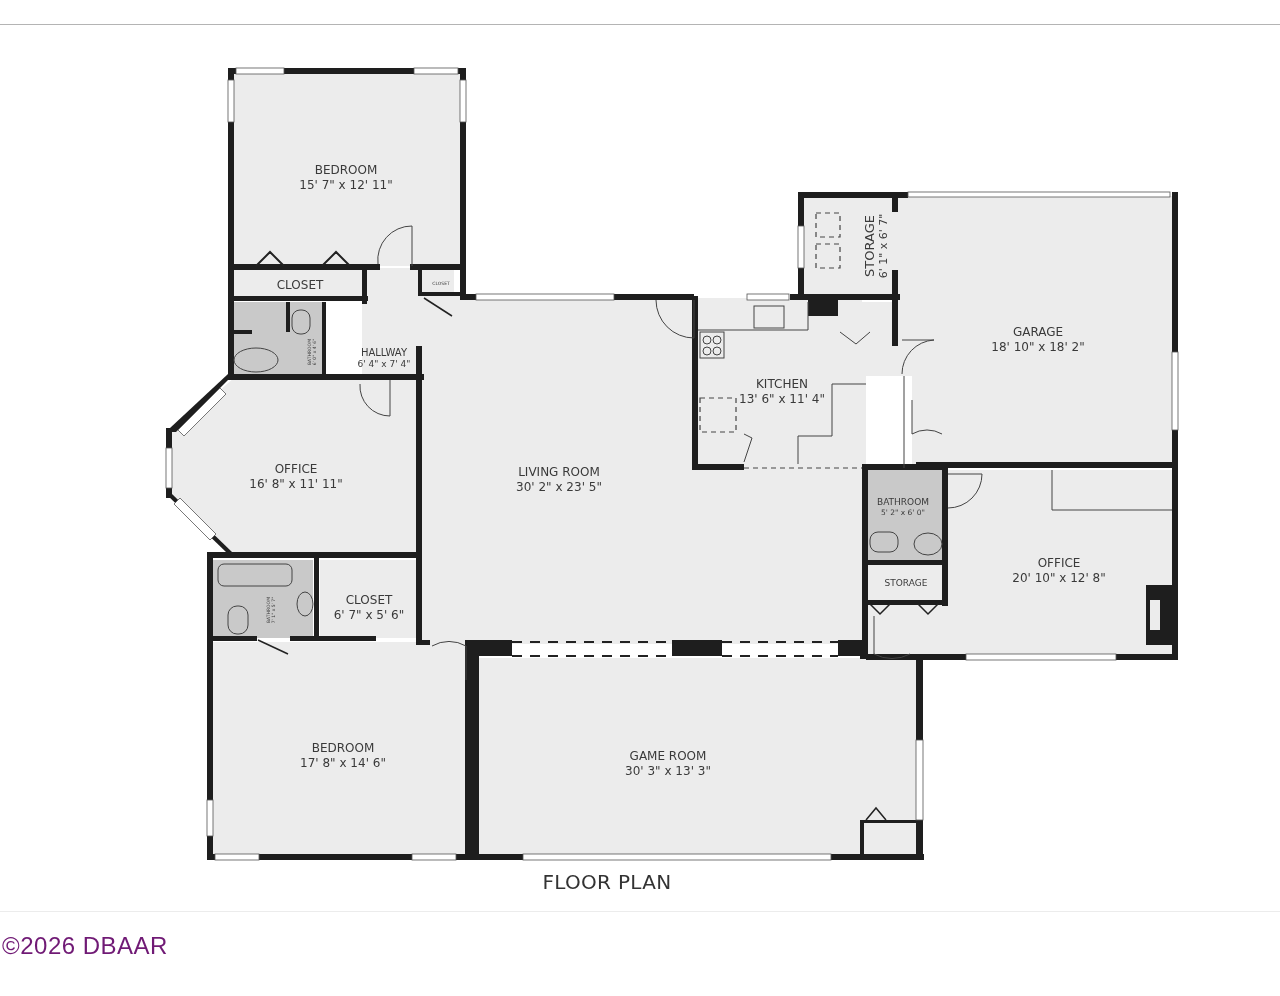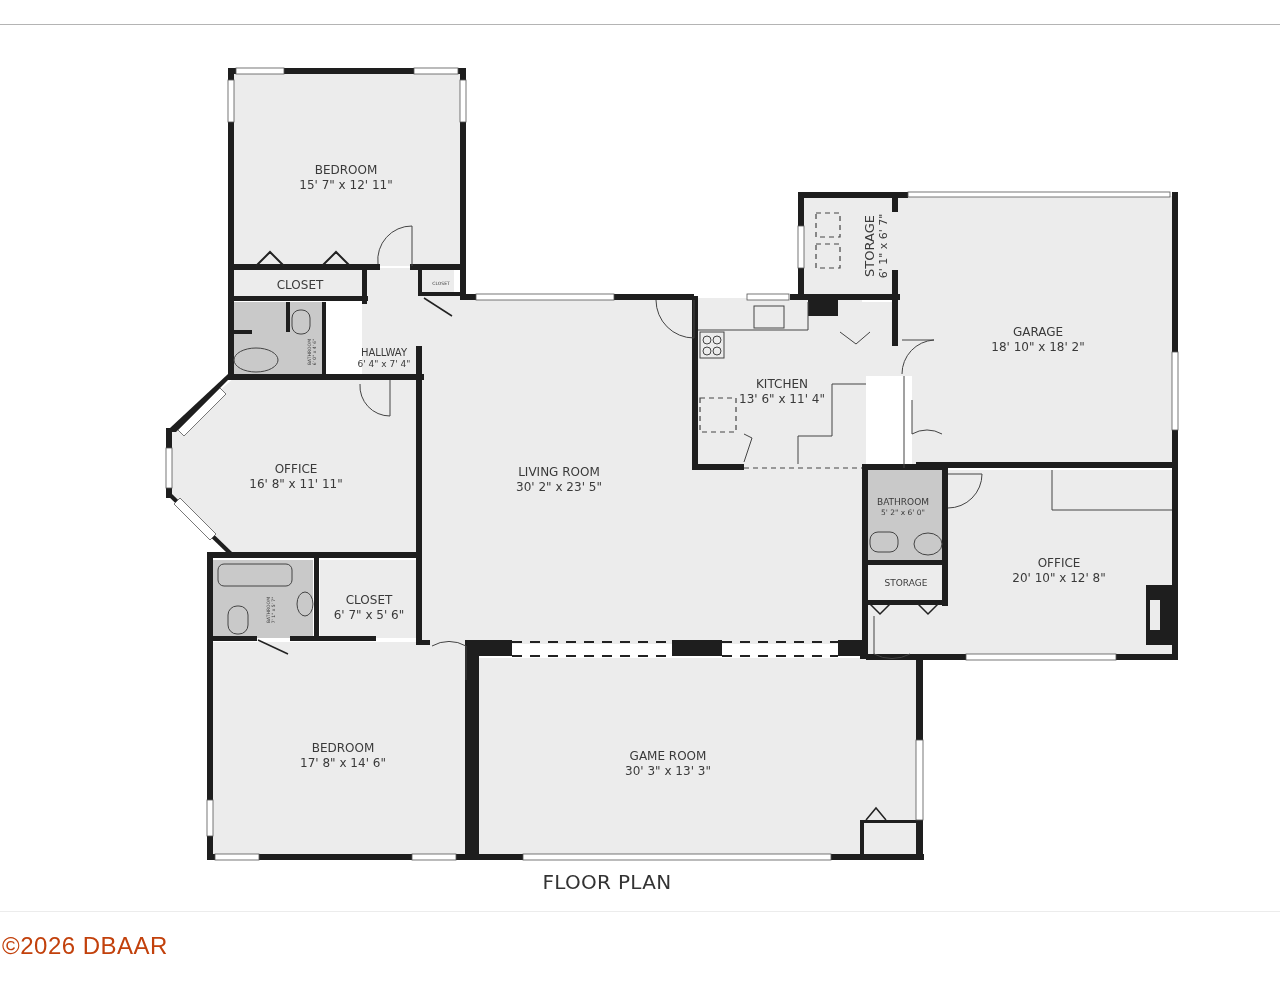--- a/index.html
+++ b/index.html
@@ -13,21 +13,21 @@
   .win{fill:#ffffff;stroke:#555;stroke-width:0.8;}
   .thin{stroke:#444;stroke-width:1;fill:none;}
   .dash{stroke:#222;stroke-width:2;stroke-dasharray:10 8;fill:none;}
   .dashthin{stroke:#444;stroke-width:1.2;stroke-dasharray:5 4;fill:none;}
   .lbl{font-family:"DejaVu Sans",sans-serif;fill:#3a3a3a;font-size:12px;text-anchor:middle;}
   .lbl-sm{font-family:"DejaVu Sans",sans-serif;fill:#3a3a3a;font-size:7px;text-anchor:middle;}
   .lbl-xs{font-family:"DejaVu Sans",sans-serif;fill:#3a3a3a;font-size:4.5px;text-anchor:middle;}
   .lbl-mid{font-family:"DejaVu Sans",sans-serif;fill:#3a3a3a;font-size:13px;text-anchor:middle;}
   .title{position:absolute;left:0;width:1280px;text-align:center;top:870px;font-family:"DejaVu Sans",sans-serif;font-size:20px;color:#333;letter-spacing:0.3px;}
   .title span{display:inline-block;margin-left:-66px;}
-  .copyright{position:absolute;left:2px;top:932px;font-family:"Liberation Sans",sans-serif;font-size:24px;color:#c2410c;font-weight:300;letter-spacing:0.5px;}
+  .copyright{position:absolute;left:2px;top:932px;font-family:"Liberation Sans",sans-serif;font-size:24px;color:#701a75;font-weight:300;letter-spacing:0.5px;}
 </style>
 </head>
 <body>
 
 <div class="topline"></div>
 <div class="faintline"></div>
 
 <svg class="plan" width="1280" height="996" viewBox="0 0 1280 996">
 
   <g>

